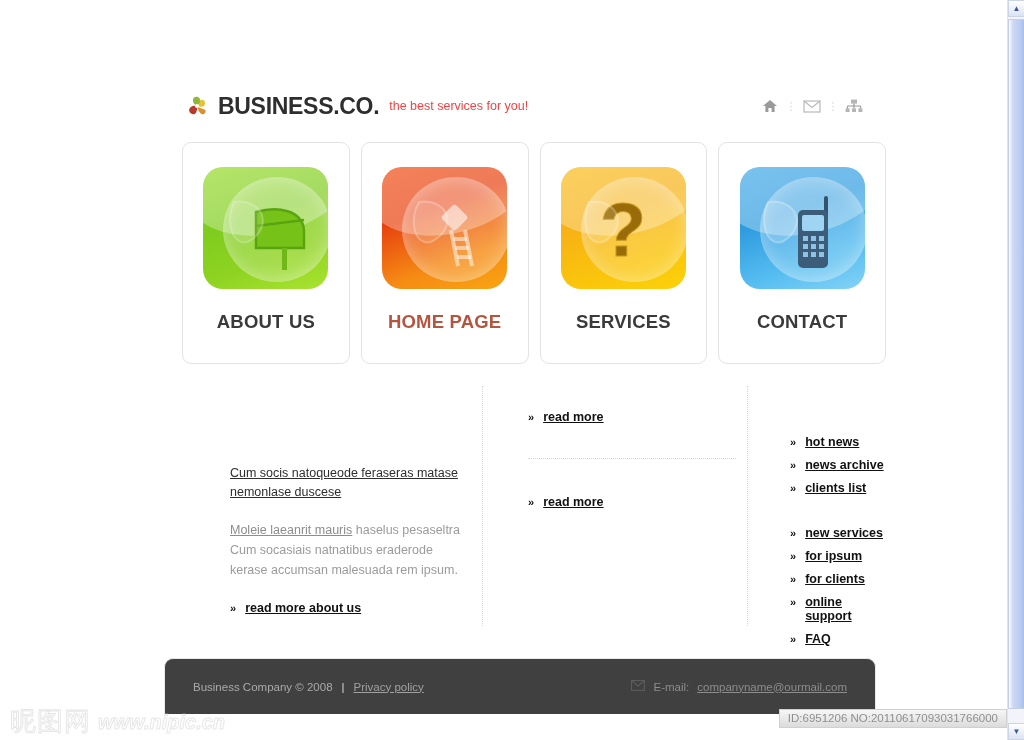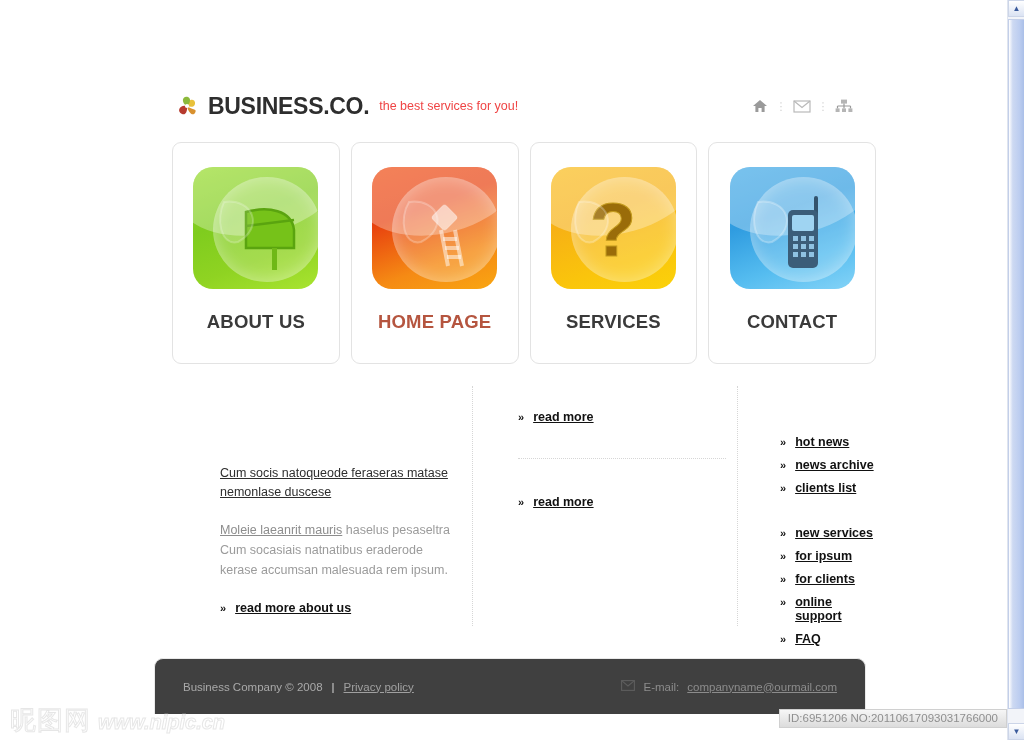--- a/index.html
+++ b/index.html
@@ -18,21 +18,21 @@
   .top-clip {
     position: absolute;
     left: 710px; top: -10px;
     width: 260px; height: 12px;
     border: 1px solid #2b4a52;
     background: #ffffff;
   }
   
   .page {
     position: absolute;
-    left: 6px; top: 0;
+    left: 16px; top: 0;
     width: 1008px; height: 604px;
     background: #ffffff;
   }
   .container {
     position: absolute;
     left: 148px; top: 78px;
     width: 740px;
   }
   
   .header {
@@ -247,21 +247,21 @@
     position: absolute;
     left: 10px; bottom: 6px;
     display: flex; align-items: flex-end; gap: 7px;
     opacity: 0.5;
   }
   .wm-cjk {
     font-size: 26px;
     color: transparent;
     -webkit-text-stroke: 1px #cfcfcf;
     letter-spacing: 1px;
-    font-family: Liberation Serif, serif;
+    font-family: Liberation Sans, sans-serif;
     line-height: 1;
   }
   .wm-url {
     font-size: 20px;
     font-style: italic;
     font-weight: bold;
     color: transparent;
     -webkit-text-stroke: 1px #cfcfcf;
     line-height: 1.2;
   }

